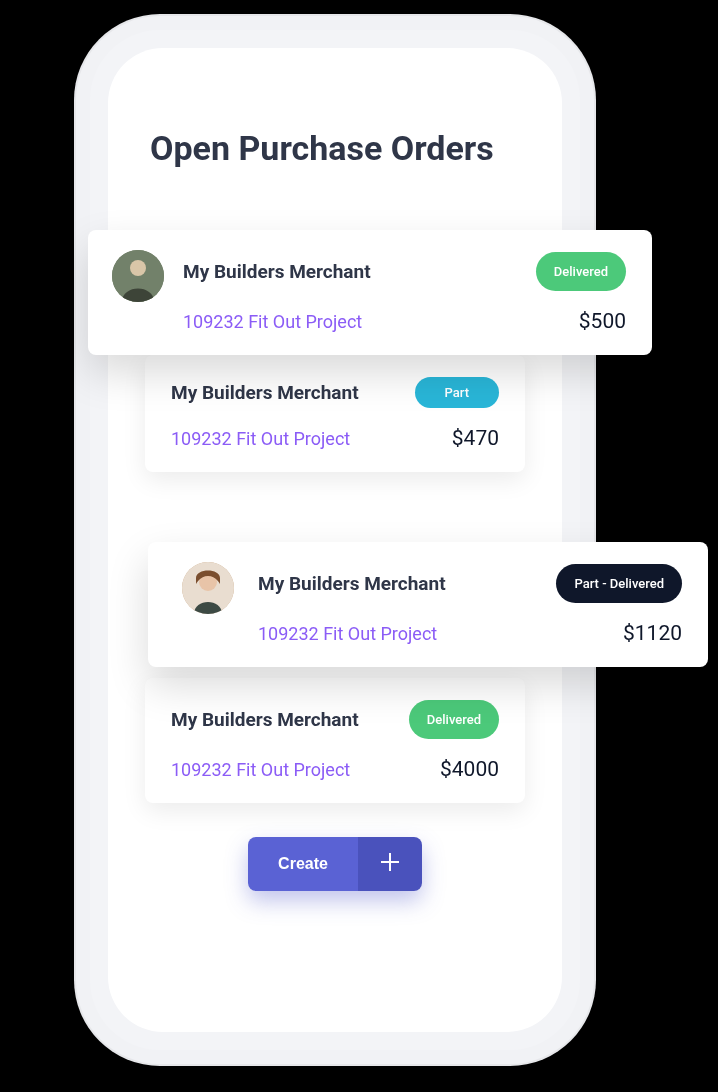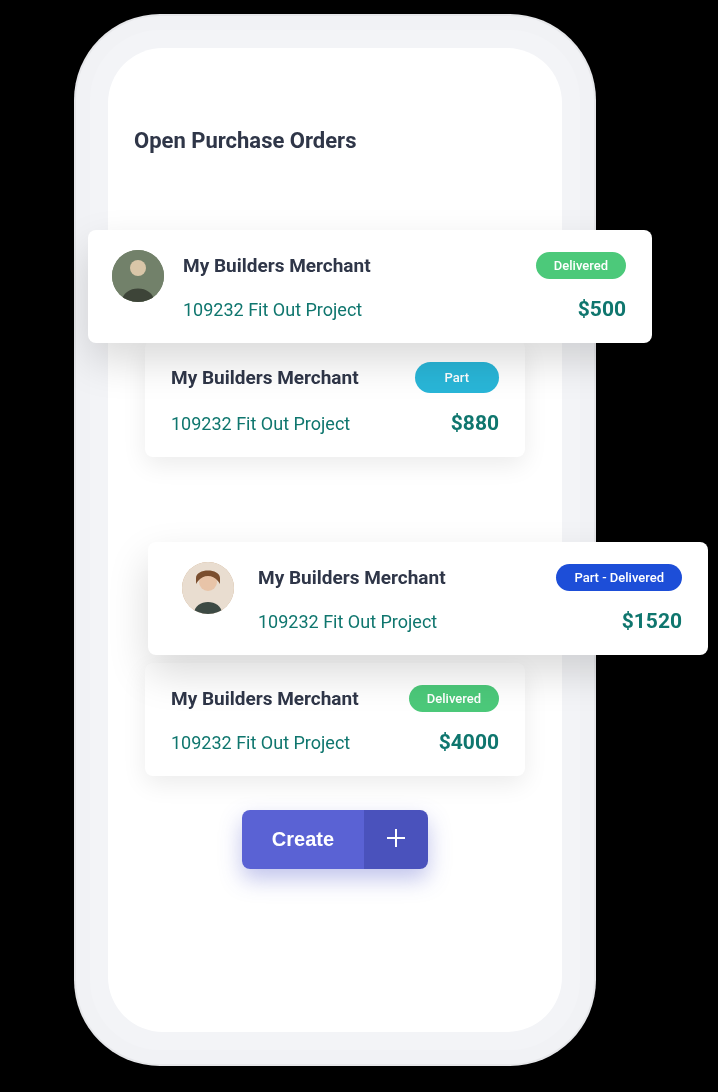--- a/index.html
+++ b/index.html
@@ -29,25 +29,25 @@
     bottom: 18px;
     background: #fff;
     border-radius: 55px;
     overflow: visible;
     padding-top: 80px;
     display: flex;
     flex-direction: column;
     align-items: center;
   }
   .title {
-    font-size: 22px;
+    font-size: 34px;
     font-weight: 700;
     color: #2f3648;
     align-self: flex-start;
-    margin: 0 0 35px 26px;
+    margin: 0 0 35px 42px;
   }
   .card {
     background: #fff;
     border-radius: 8px;
     box-shadow: 0 8px 24px rgba(0,0,0,0.08);
     padding: 22px 26px;
     display: flex;
     flex-direction: column;
     gap: 18px;
     position: relative;
@@ -91,49 +91,49 @@
     justify-content: space-between;
     align-items: center;
   }
   .merchant {
     font-size: 19px;
     font-weight: 700;
     color: #2f3648;
   }
   .project {
     font-size: 18px;
-    color: #0f766e;
+    color: #8b5cf6;
   }
   .amount {
     font-size: 21px;
-    font-weight: 700;
-    color: #0f766e;
+    font-weight: 400;
+    color: #0f172a;
   }
   .badge {
     border-radius: 999px;
-    padding: 6px 18px;
+    padding: 12px 18px;
     font-size: 13px;
     font-weight: 500;
     color: #fff;
     white-space: nowrap;
   }
   .badge.delivered { background: #4cc97a; }
   .badge.sent      { background: #29b6d8; padding: 8px 30px; }
-  .badge.part      { background: #1d4ed8; }
+  .badge.part      { background: #0f172a; }
   .create-wrap {
     display: flex;
     border-radius: 8px;
     overflow: hidden;
     box-shadow: 0 10px 22px rgba(76,86,200,0.35);
     margin-top: 0px;
   }
   .create-btn {
     background: #5a62d4;
     color: #fff;
-    font-size: 20px;
+    font-size: 16px;
     font-weight: 700;
     padding: 18px 30px;
     border: none;
     cursor: pointer;
   }
   .create-plus {
     background: #4a52bc;
     color: #fff;
     width: 64px;
     display: flex;
@@ -155,21 +155,21 @@
 
     <div style="height:152px"></div>
 
     <div class="card inphone">
       <div class="row">
         <div class="merchant">My Builders Merchant</div>
         <span class="badge sent">Part</span>
       </div>
       <div class="row">
         <div class="project">109232 Fit Out Project</div>
-        <div class="amount">$880</div>
+        <div class="amount">$470</div>
       </div>
     </div>
 
     <div style="height:172px"></div>
 
     <div class="card inphone">
       <div class="row">
         <div class="merchant">My Builders Merchant</div>
         <span class="badge delivered">Delivered</span>
       </div>
@@ -219,15 +219,15 @@
       <path d="M14 16 C14 6 38 6 38 16 L38 22 C38 22 34 14 26 14 C18 14 14 22 14 22 Z" fill="#7a4e2e"></path>
       <path d="M12 52 C12 36 40 36 40 52 Z" fill="#3d4a44"></path>
     </svg>
   </div>
   <div class="row">
     <div class="merchant">My Builders Merchant</div>
     <span class="badge part">Part - Delivered</span>
   </div>
   <div class="row">
     <div class="project">109232 Fit Out Project</div>
-    <div class="amount">$1520</div>
+    <div class="amount">$1120</div>
   </div>
 </div>
 
 </body></html>

